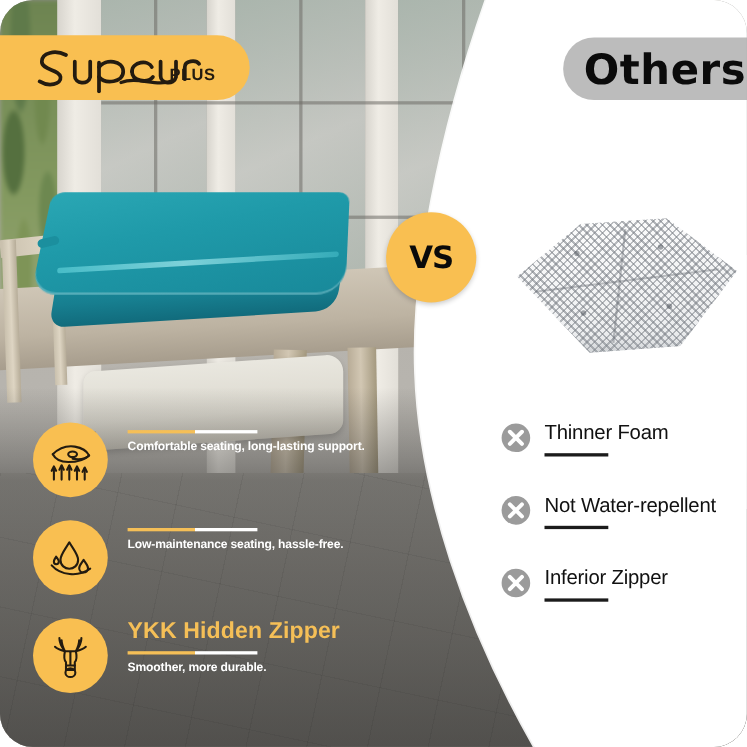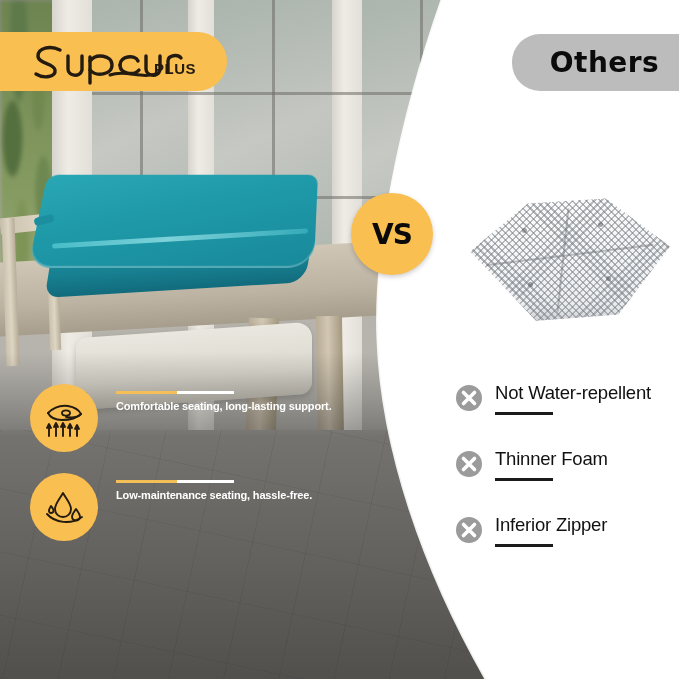--- a/index.html
+++ b/index.html
@@ -1,21 +1,21 @@
 <!DOCTYPE html>
 <html><head>
 <meta charset="utf-8">
 <style>
   html,body{margin:0;padding:0;}
   body{
     width:679px;height:679px;
     font-family:"Liberation Sans", sans-serif;
     overflow:hidden;background:#fff;
   }
-  #stage{position:relative;width:679px;height:679px;overflow:hidden;}
+  #stage{position:relative;width:679px;height:679px;overflow:hidden;border-radius:30px;}
 
   
   .photo{position:absolute;inset:0;overflow:hidden;}
   .photo-base{
     position:absolute;inset:0;
     background:
       linear-gradient(180deg,#8e8d89 0%,#a3a19c 18%,#b5b2ac 40%,#b9b6b0 62%,#a9a6a0 80%,#908d88 100%);
   }
   
   .greenery{
@@ -127,21 +127,21 @@
     font-size:15px;font-weight:700;letter-spacing:.5px;color:#231b10;
   }
 
   
   .others-pill{
     position:absolute;left:512px;top:34px;width:185px;height:57px;
     background:#bcbcbc;border-radius:28px 0 0 28px;
     display:flex;align-items:center;justify-content:center;
   }
   .others-pill span{
-    font-size:28px;font-weight:800;color:#0b0b0b;letter-spacing:.5px;
+    font-size:38px;font-weight:800;color:#0b0b0b;letter-spacing:.5px;
     font-family:"DejaVu Sans", sans-serif;
   }
 
   
   .vs-badge{
     position:absolute;left:351px;top:193px;width:82px;height:82px;
     border-radius:50%;background:#f9bf51;
     display:flex;align-items:center;justify-content:center;
     box-shadow:0 2px 5px rgba(0,0,0,.2);
   }
@@ -304,47 +304,66 @@
             <path d="M6 30 C14 39 30 41 41 33"></path>
           </g>
         </svg>
       </div>
       <div class="f-body">
         <div class="f-rule"></div>
         <div class="f-desc">Low-maintenance seating, hassle-free.</div>
       </div>
     </div>
 
+    <div class="feature">
+      <div class="f-icon">
+        <svg viewBox="0 0 46 46" width="46" height="46">
+          <g fill="none" stroke="#231b10" stroke-width="1.9" stroke-linecap="round" stroke-linejoin="round">
+            <path d="M18 19 C14 14 13 10 13 7 M18 19 C14 18 11 17 9 15 M18 19 C16 15 15 12 15 9"></path>
+            <path d="M28 19 C32 14 33 10 33 7 M28 19 C32 18 35 17 37 15 M28 19 C30 15 31 12 31 9"></path>
+            <path d="M18 19 C17 24 17 27 19 29 L19 32 L27 32 L27 29 C29 27 29 24 28 19 Z"></path>
+            <path d="M23 20 L23 31"></path>
+            <path d="M19 32 L19 36 L27 36 L27 32"></path>
+            <ellipse cx="23" cy="38.5" rx="4.5" ry="4"></ellipse>
+          </g>
+        </svg>
+      </div>
+      <div class="f-body">
+        <div class="f-title">YKK Hidden Zipper</div>
+        <div class="f-rule"></div>
+        <div class="f-desc">Smoother, more durable.</div>
+      </div>
+    </div>
 
   </div>
 
   <div class="cons">
 
     <div class="con">
       <div class="c-icon">
         <svg viewBox="0 0 28 28" width="28" height="28">
           <circle cx="14" cy="14" r="13" fill="#9b9b9b"></circle>
           <path d="M8.5 8.5 L19.5 19.5 M19.5 8.5 L8.5 19.5" stroke="#ffffff" stroke-width="3.6" stroke-linecap="round"></path>
         </svg>
       </div>
       <div class="c-body">
-        <div class="c-title">Not Water-repellent</div>
+        <div class="c-title">Thinner Foam</div>
         <div class="c-rule"></div>
       </div>
     </div>
 
     <div class="con">
       <div class="c-icon">
         <svg viewBox="0 0 28 28" width="28" height="28">
           <circle cx="14" cy="14" r="13" fill="#9b9b9b"></circle>
           <path d="M8.5 8.5 L19.5 19.5 M19.5 8.5 L8.5 19.5" stroke="#ffffff" stroke-width="3.6" stroke-linecap="round"></path>
         </svg>
       </div>
       <div class="c-body">
-        <div class="c-title">Thinner Foam</div>
+        <div class="c-title">Not Water-repellent</div>
         <div class="c-rule"></div>
       </div>
     </div>
 
     <div class="con">
       <div class="c-icon">
         <svg viewBox="0 0 28 28" width="28" height="28">
           <circle cx="14" cy="14" r="13" fill="#9b9b9b"></circle>
           <path d="M8.5 8.5 L19.5 19.5 M19.5 8.5 L8.5 19.5" stroke="#ffffff" stroke-width="3.6" stroke-linecap="round"></path>
         </svg>

